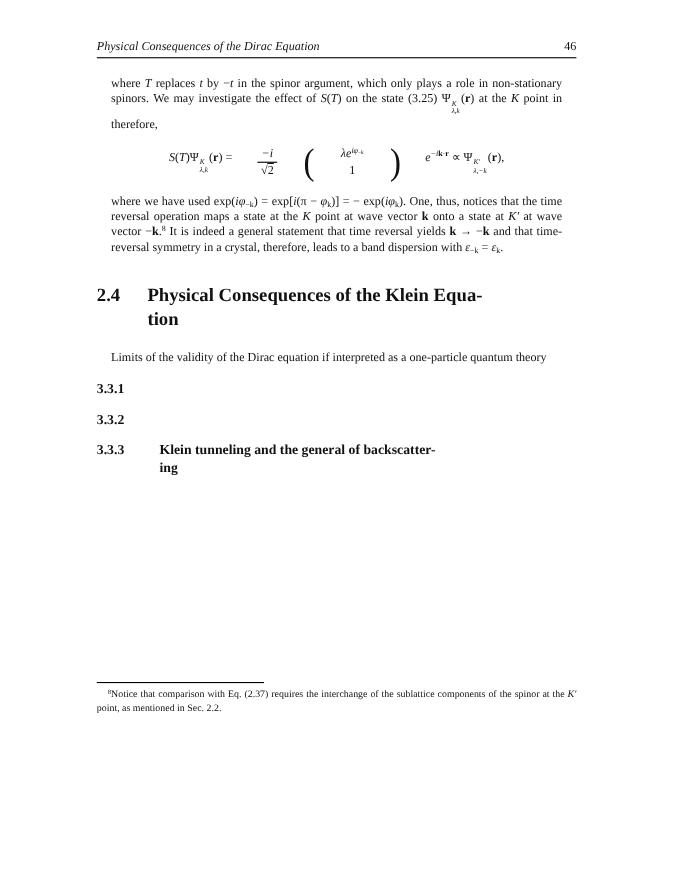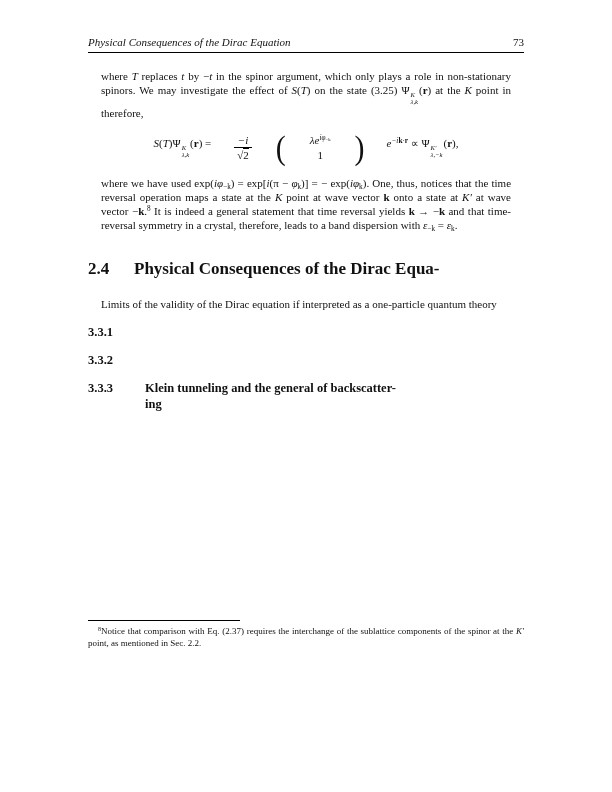--- a/index.html
+++ b/index.html
@@ -71,21 +71,21 @@
   }
 </style>
 </head>
 <body>
 
 <div class="page">
   <div class="content">
 
     <div class="running-head">
       <span class="rh-title">Physical Consequences of the Dirac Equation</span>
-      <span class="rh-page">73</span>
+      <span class="rh-page">46</span>
     </div>
 
     <p class="para first"><span>where </span><span class="it">T</span><span> replaces </span><span class="it">t</span><span> by −</span><span class="it">t</span><span> in the spinor argument, which only plays a role in non-stationary spinors. We may investigate the effect of </span><span class="it">S</span><span>(</span><span class="it">T</span><span>) on the state (3.25) Ψ</span><span class="stack">
           <span>K</span>
           <span>λ,k</span>
         </span><span>(</span><span class="bf">r</span><span>) at the </span><span class="it">K</span><span> point in therefore,</span></p>
 
     <div class="equation">
       <span class="eq-run"><span class="it">S</span><span>(</span><span class="it">T</span><span>)Ψ</span><span class="stack">
             <span>K</span>
@@ -105,21 +105,22 @@
             <span>K′</span>
             <span>λ,−k</span>
           </span><span>(</span><span class="bf">r</span><span>),</span></span>
     </div>
 
     <p class="para"><span>where we have used exp(</span><span class="it">iφ</span><sub>−k</sub><span>) = exp[</span><span class="it">i</span><span>(π − </span><span class="it">φ</span><sub>k</sub><span>)] = − exp(</span><span class="it">iφ</span><sub>k</sub><span>). One, thus, notices that the time reversal operation maps a state at the </span><span class="it">K</span><span> point at wave vector </span><span class="bf">k</span><span> onto a state at </span><span class="it">K′</span><span> at wave vector −</span><span class="bf">k</span><span>.</span><sup>8</sup><span> It is indeed a general statement that time reversal yields </span><span class="bf">k</span><span> → −</span><span class="bf">k</span><span> and that time-reversal symmetry in a crystal, therefore, leads to a band dispersion with </span><span class="it">ε</span><sub>−k</sub><span> = </span><span class="it">ε</span><sub>k</sub><span>.</span></p>
 
     <div class="section-heading">
       <span class="sec-num">2.4</span>
       <span class="sec-title">
-        <span class="l1" style="display:block">Physical Consequences of the Dirac Equa-</span>
+        <span class="l1" style="display:block">Physical Consequences of the Klein Equa-</span>
+        <span class="l2" style="display:block">tion</span>
       </span>
     </div>
 
     <p class="para section-intro">Limits of the validity of the Dirac equation if interpreted as a one-particle quantum theory</p>
 
     <div class="subsection-heading">
       <span class="sub-num">3.3.1</span>
     </div>
 
     <div class="subsection-heading">

